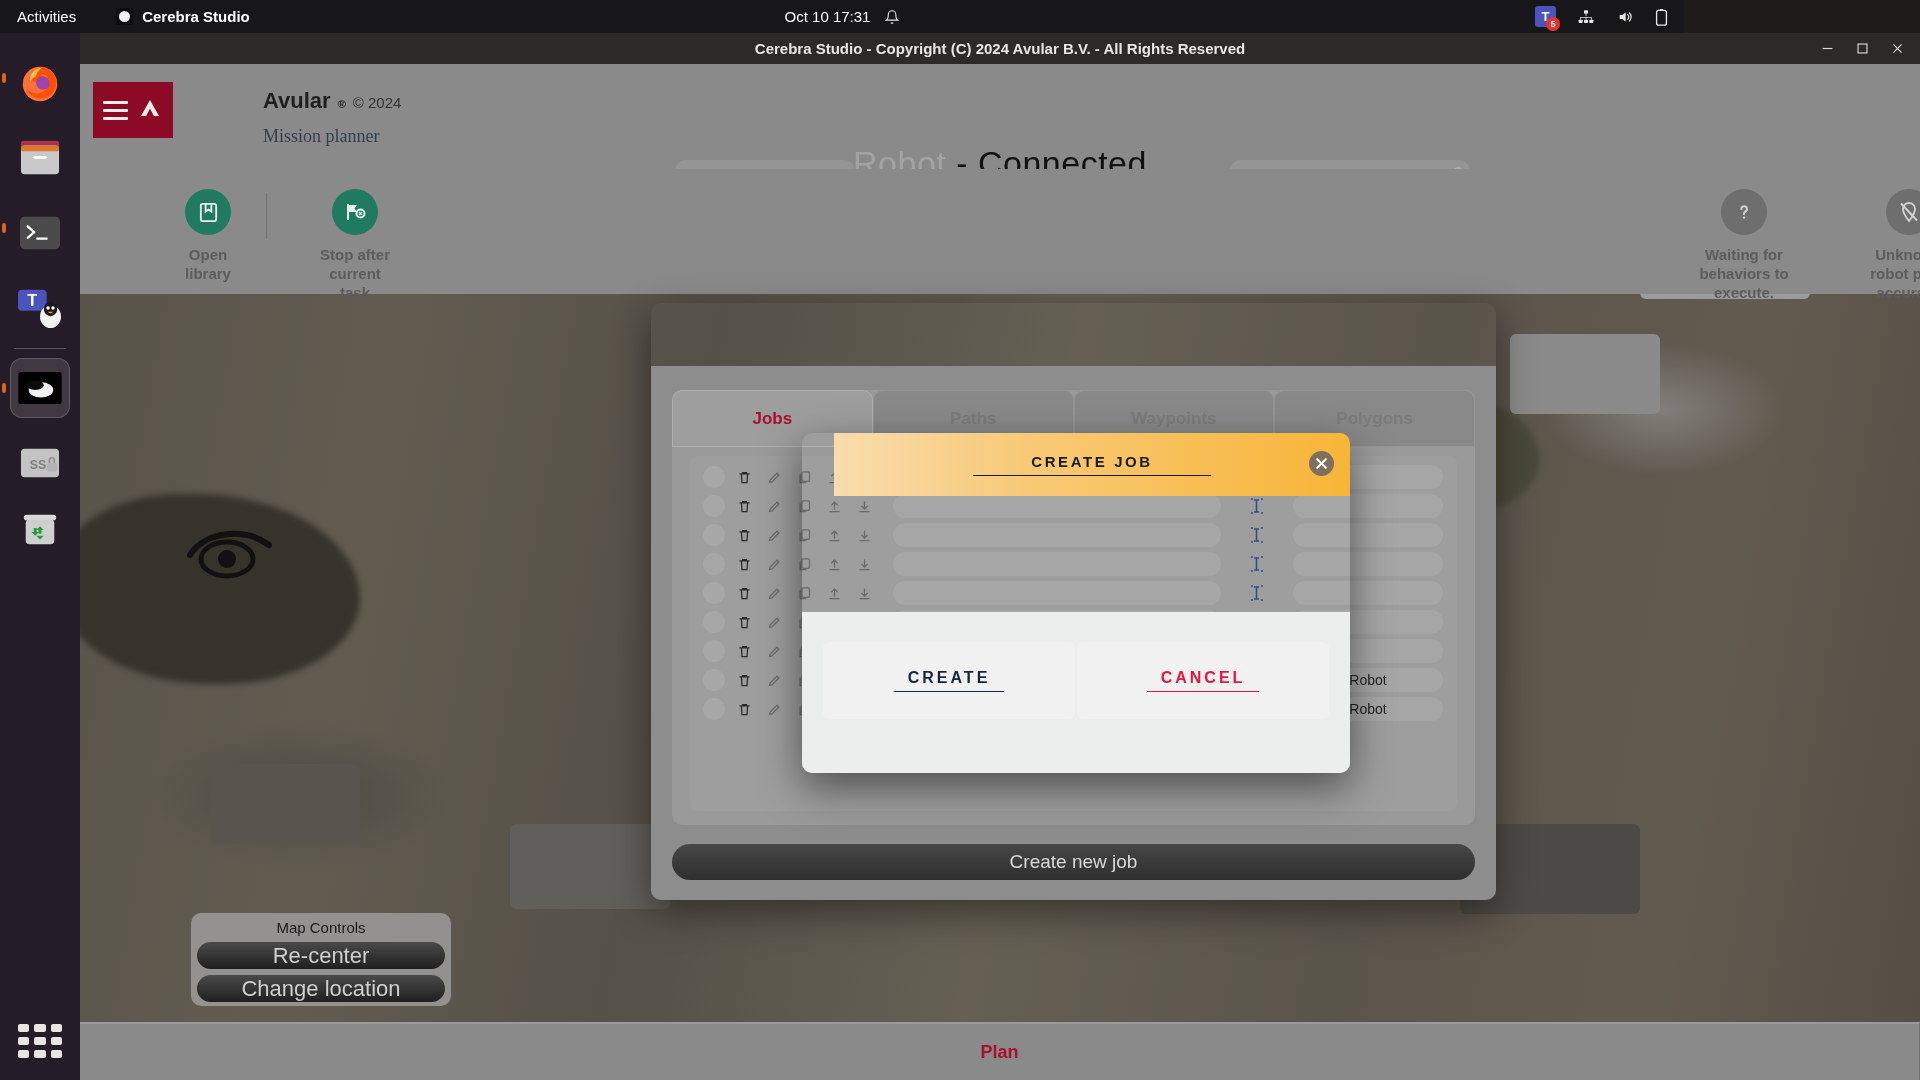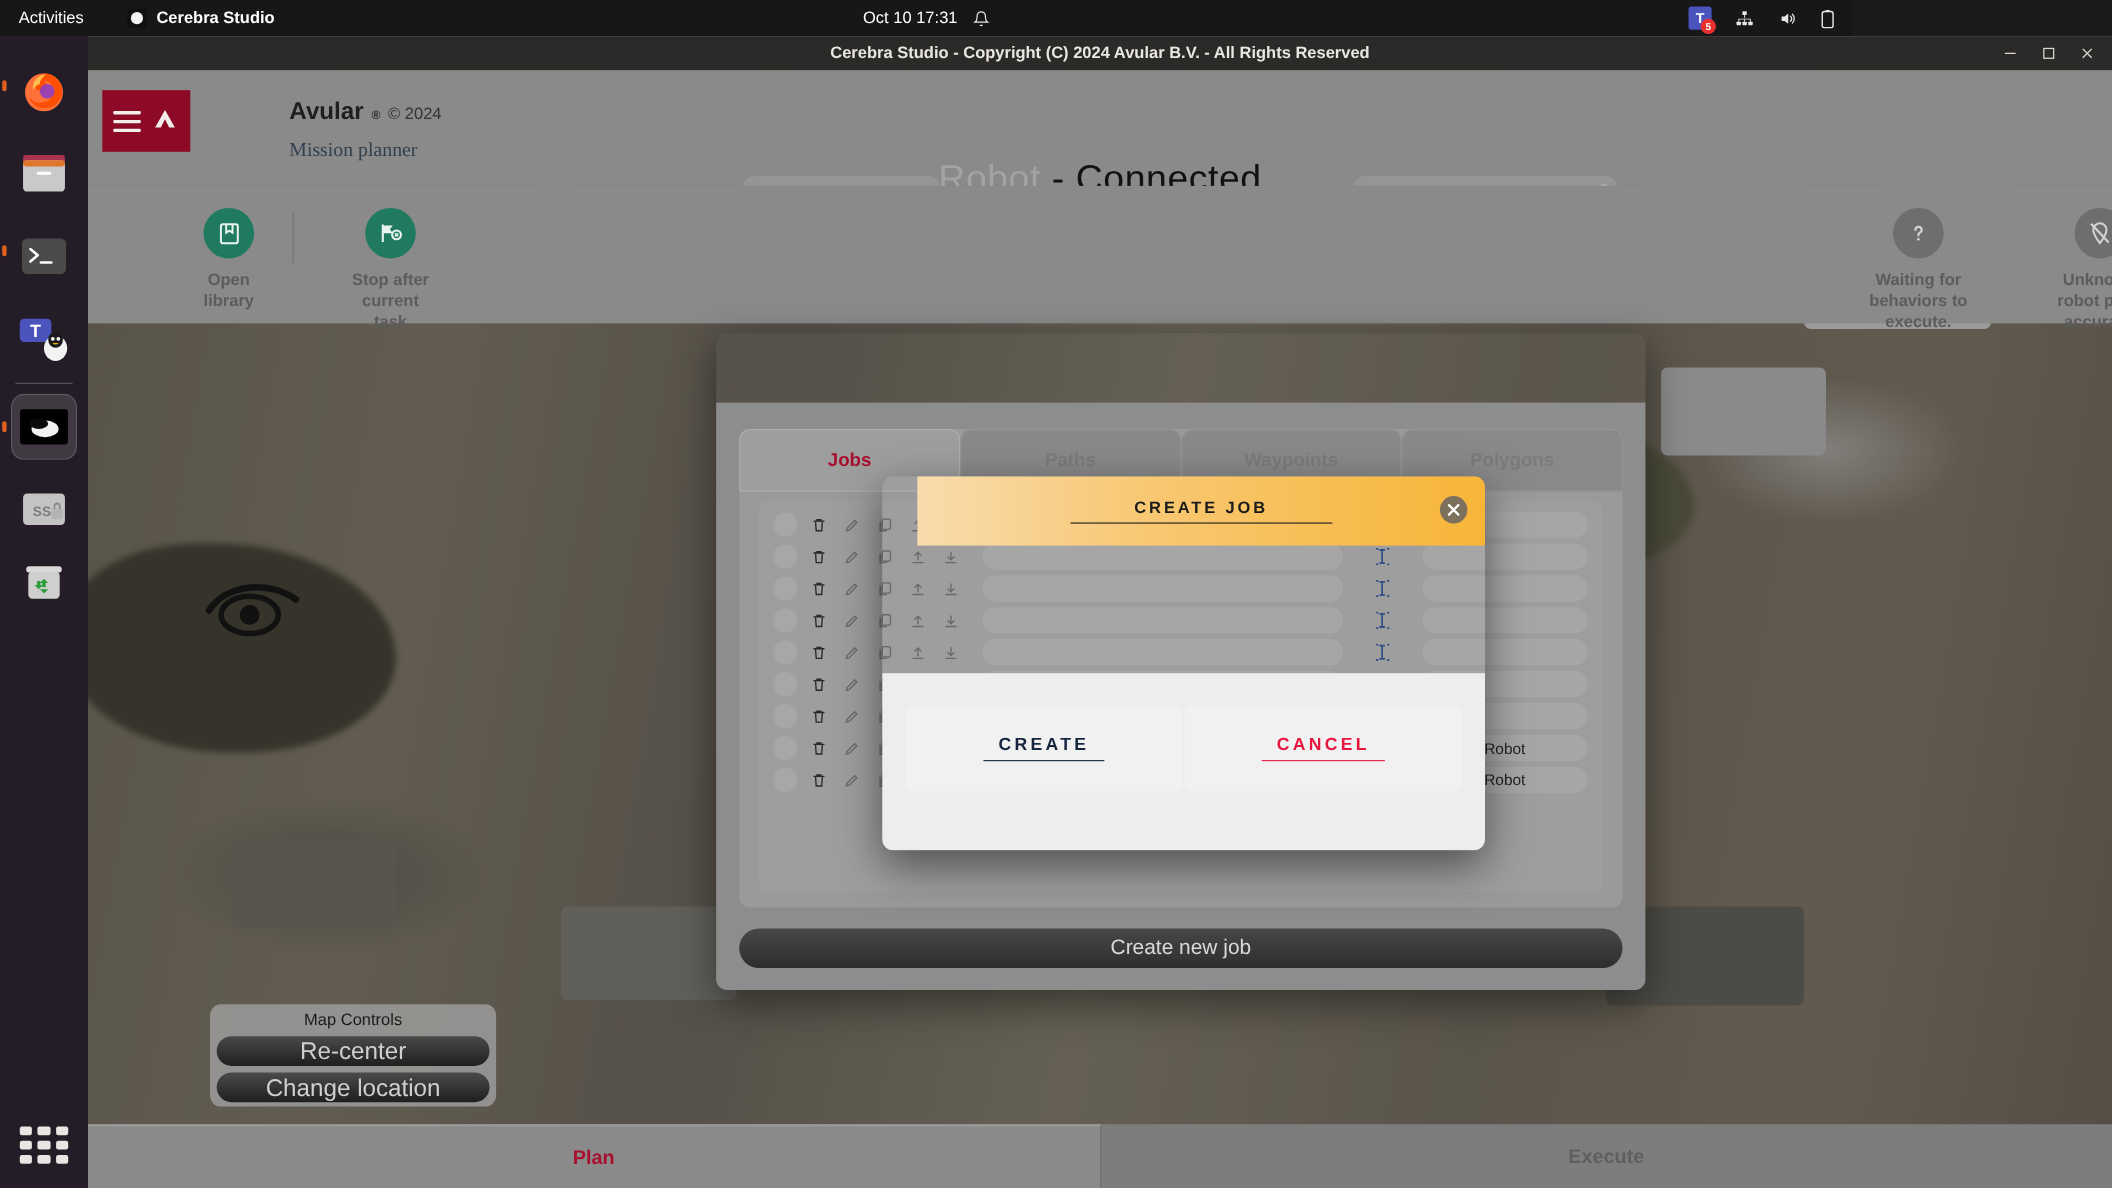--- a/index.html
+++ b/index.html
@@ -780,17 +780,16 @@
           </div>
           <div class="cj-btn cancel">
             <span>CANCEL</span>
           </div>
         </div>
       </div>
     </div>
 
     <div class="btabs">
       <div class="btab on">Plan</div>
-      <div class="btab off">Execute</div>
     </div>
 
   </div>
 </div>
 
 </body></html>

